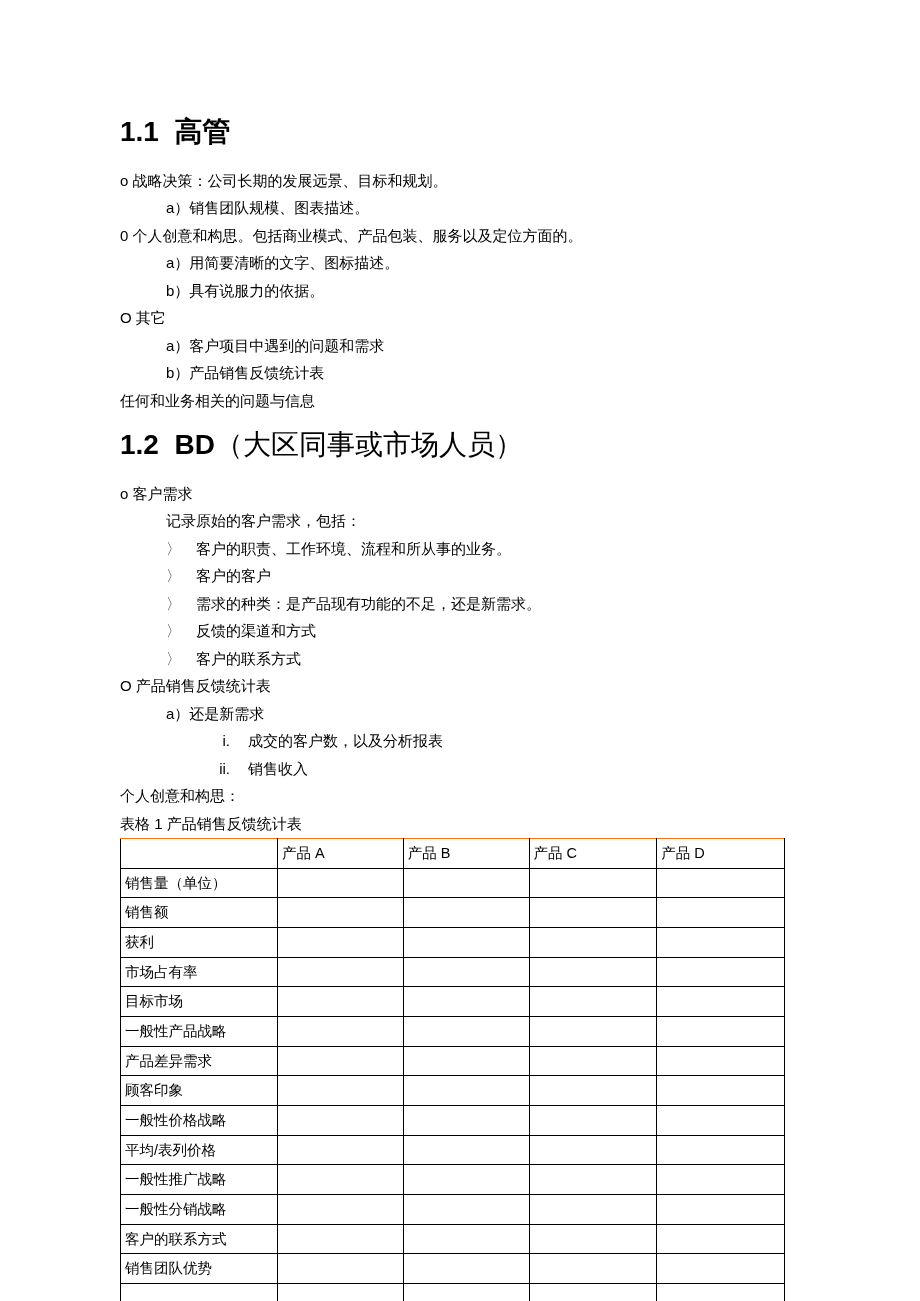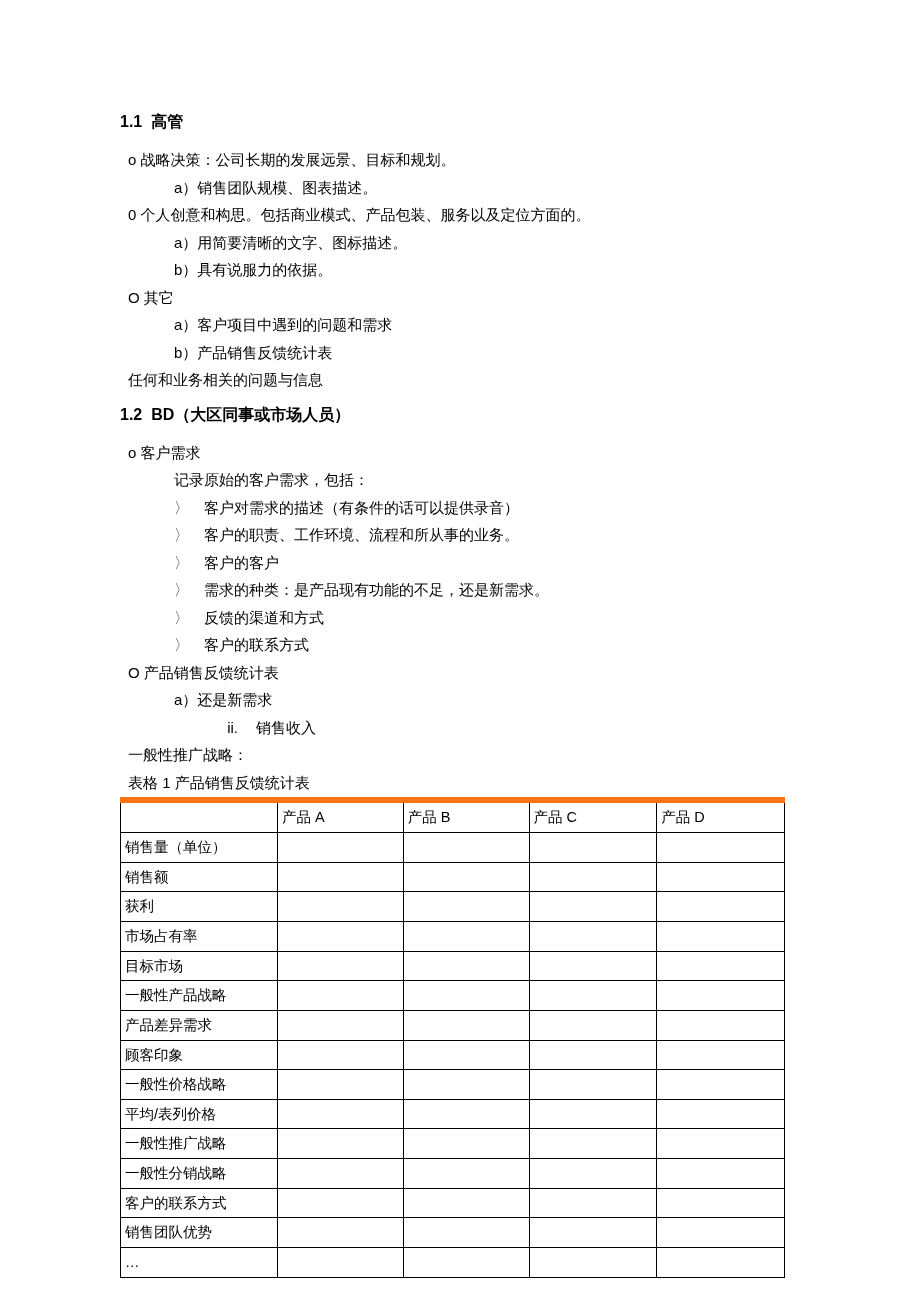--- a/index.html
+++ b/index.html
@@ -10,31 +10,31 @@
     color: #000;
     font-size: 15px;
     line-height: 1.7;
     width: 920px;
   }
   .page {
     padding: 100px 120px 60px 120px;
   }
   .h2 {
     font-weight: bold;
-    font-size: 16px;
+    font-size: 28px;
     margin: 8px 0 12px 0;
   }
   .h2 .num {
     font-family: Arial, sans-serif;
   }
   .h2 .paren {
-    font-weight: bold;
+    font-weight: normal;
   }
   .line {
-    margin: 2px 8px;
+    margin: 2px 0;
   }
   .indent1 { padding-left: 46px; }
   .indent2 { padding-left: 70px; }
   .bullet-angle {
     display: inline-block;
     width: 30px;
     color: #444;
   }
   .roman {
     display: inline-block;
@@ -52,21 +52,21 @@
     border-left: 1px solid #000;
     border-right: 1px solid #000;
     border-bottom: 1px solid #000;
     border-top: none;
     padding: 2px 4px;
     text-align: left;
     font-weight: normal;
     height: 20px;
   }
   table.data thead th {
-    border-top: 6px solid #f97316;
+    border-top: 1px solid #f97316;
   }
   table.data th:first-child,
   table.data td:first-child {
     width: 148px;
   }
   table.data th { }
 </style>
 </head>
 <body>
 
@@ -106,38 +106,40 @@
   <div class="line">任何和业务相关的问题与信息</div>
 
   <div class="h2">
     <span class="num">1.2</span>&nbsp;&nbsp;<span>BD</span><span class="paren">（大区同事或市场人员）</span>
   </div>
 
   <div class="line">
     <span>o</span> <span>客户需求</span>
   </div>
   <div class="line indent1">记录原始的客户需求，包括：</div>
-  <div class="line indent1"><span class="bullet-angle">〉</span><span>客户对需求的描述（有条件的话可以提供录音）</span></div>
   <div class="line indent1"><span class="bullet-angle">〉</span><span>客户的职责、工作环境、流程和所从事的业务。</span></div>
   <div class="line indent1"><span class="bullet-angle">〉</span><span>客户的客户</span></div>
   <div class="line indent1"><span class="bullet-angle">〉</span><span>需求的种类：是产品现有功能的不足，还是新需求。</span></div>
   <div class="line indent1"><span class="bullet-angle">〉</span><span>反馈的渠道和方式</span></div>
   <div class="line indent1"><span class="bullet-angle">〉</span><span>客户的联系方式</span></div>
 
   <div class="line">
     <span>O</span> <span>产品销售反馈统计表</span>
   </div>
   <div class="line indent1">
     <span>a）</span><span>还是新需求</span>
   </div>
   <div class="line indent2">
+    <span class="roman">i.</span><span>成交的客户数，以及分析报表</span>
+  </div>
+  <div class="line indent2">
     <span class="roman">ii.</span><span>销售收入</span>
   </div>
 
-  <div class="line">一般性推广战略：</div>
+  <div class="line">个人创意和构思：</div>
   <div class="line">表格 1 产品销售反馈统计表</div>
 
   <table class="data">
     <thead>
       <tr>
         <th></th>
         <th>产品 A</th>
         <th>产品 B</th>
         <th>产品 C</th>
         <th>产品 D</th>

